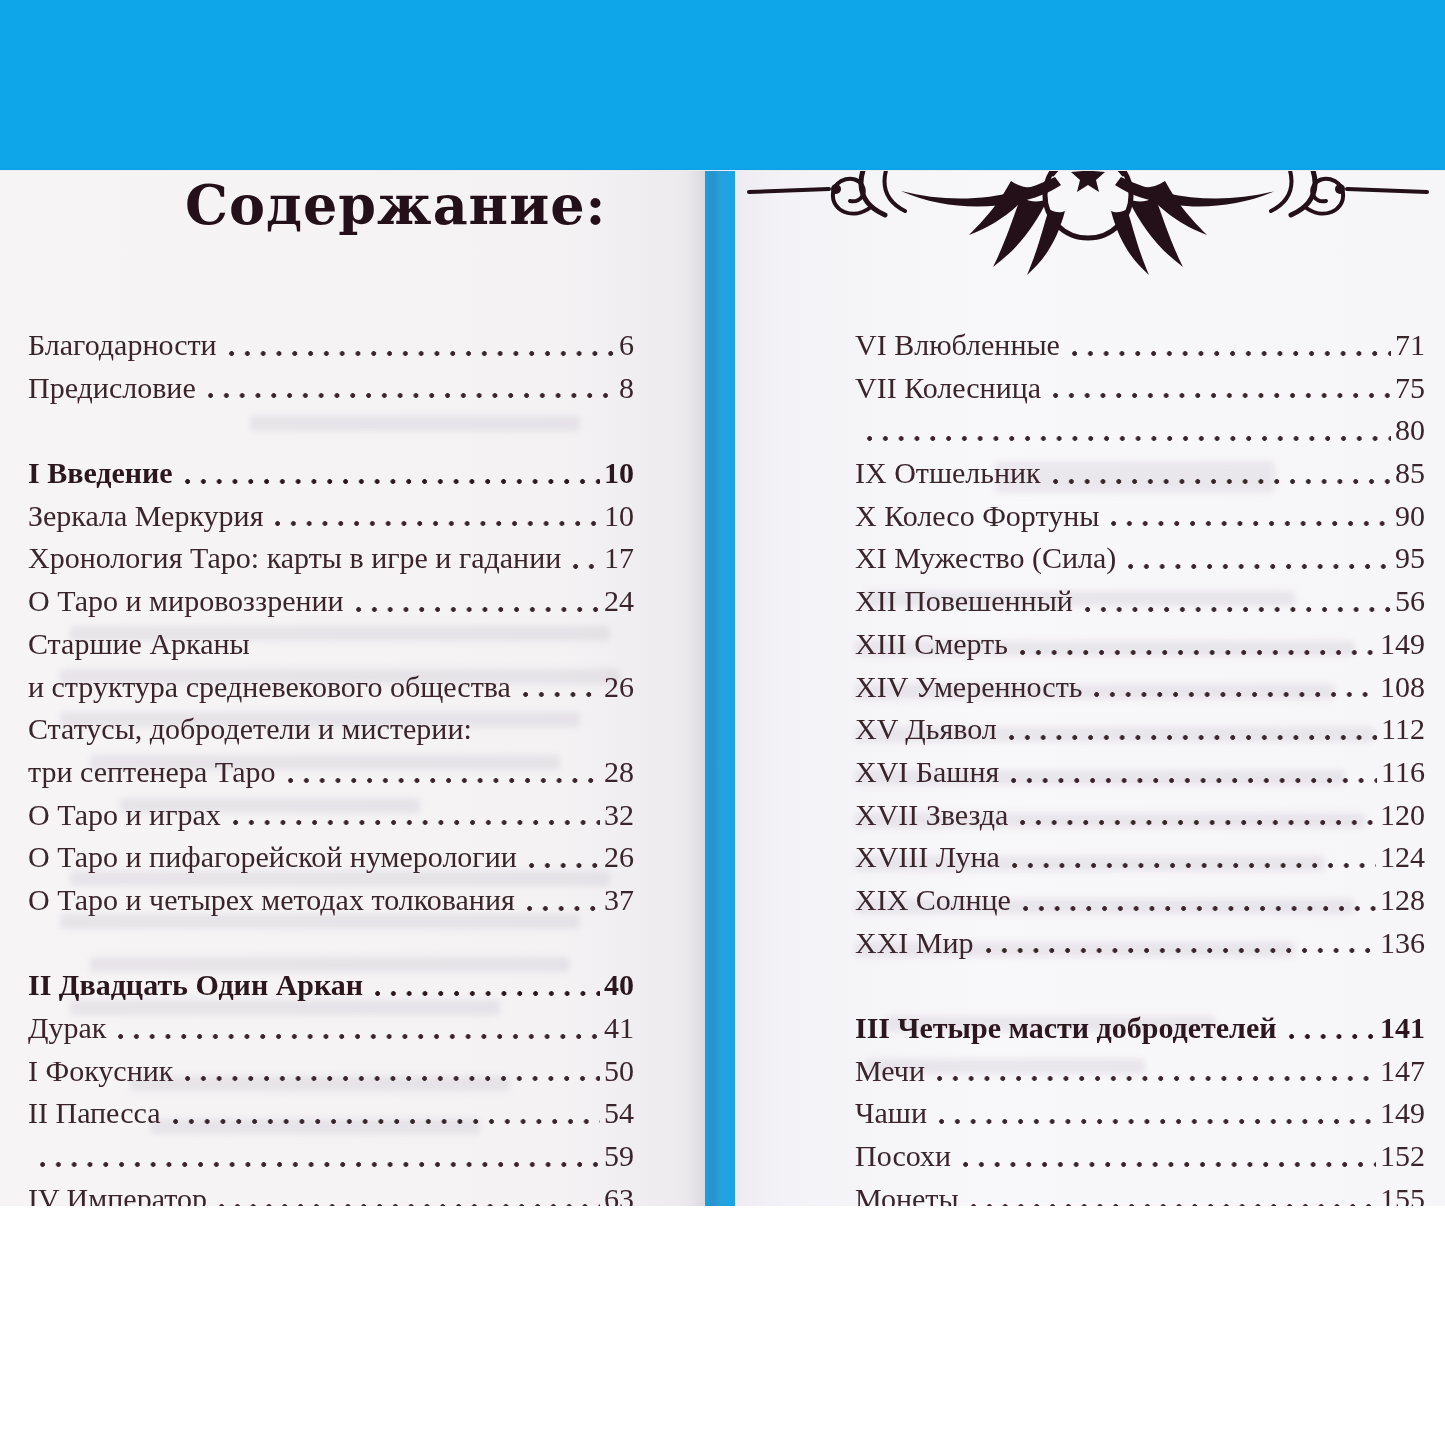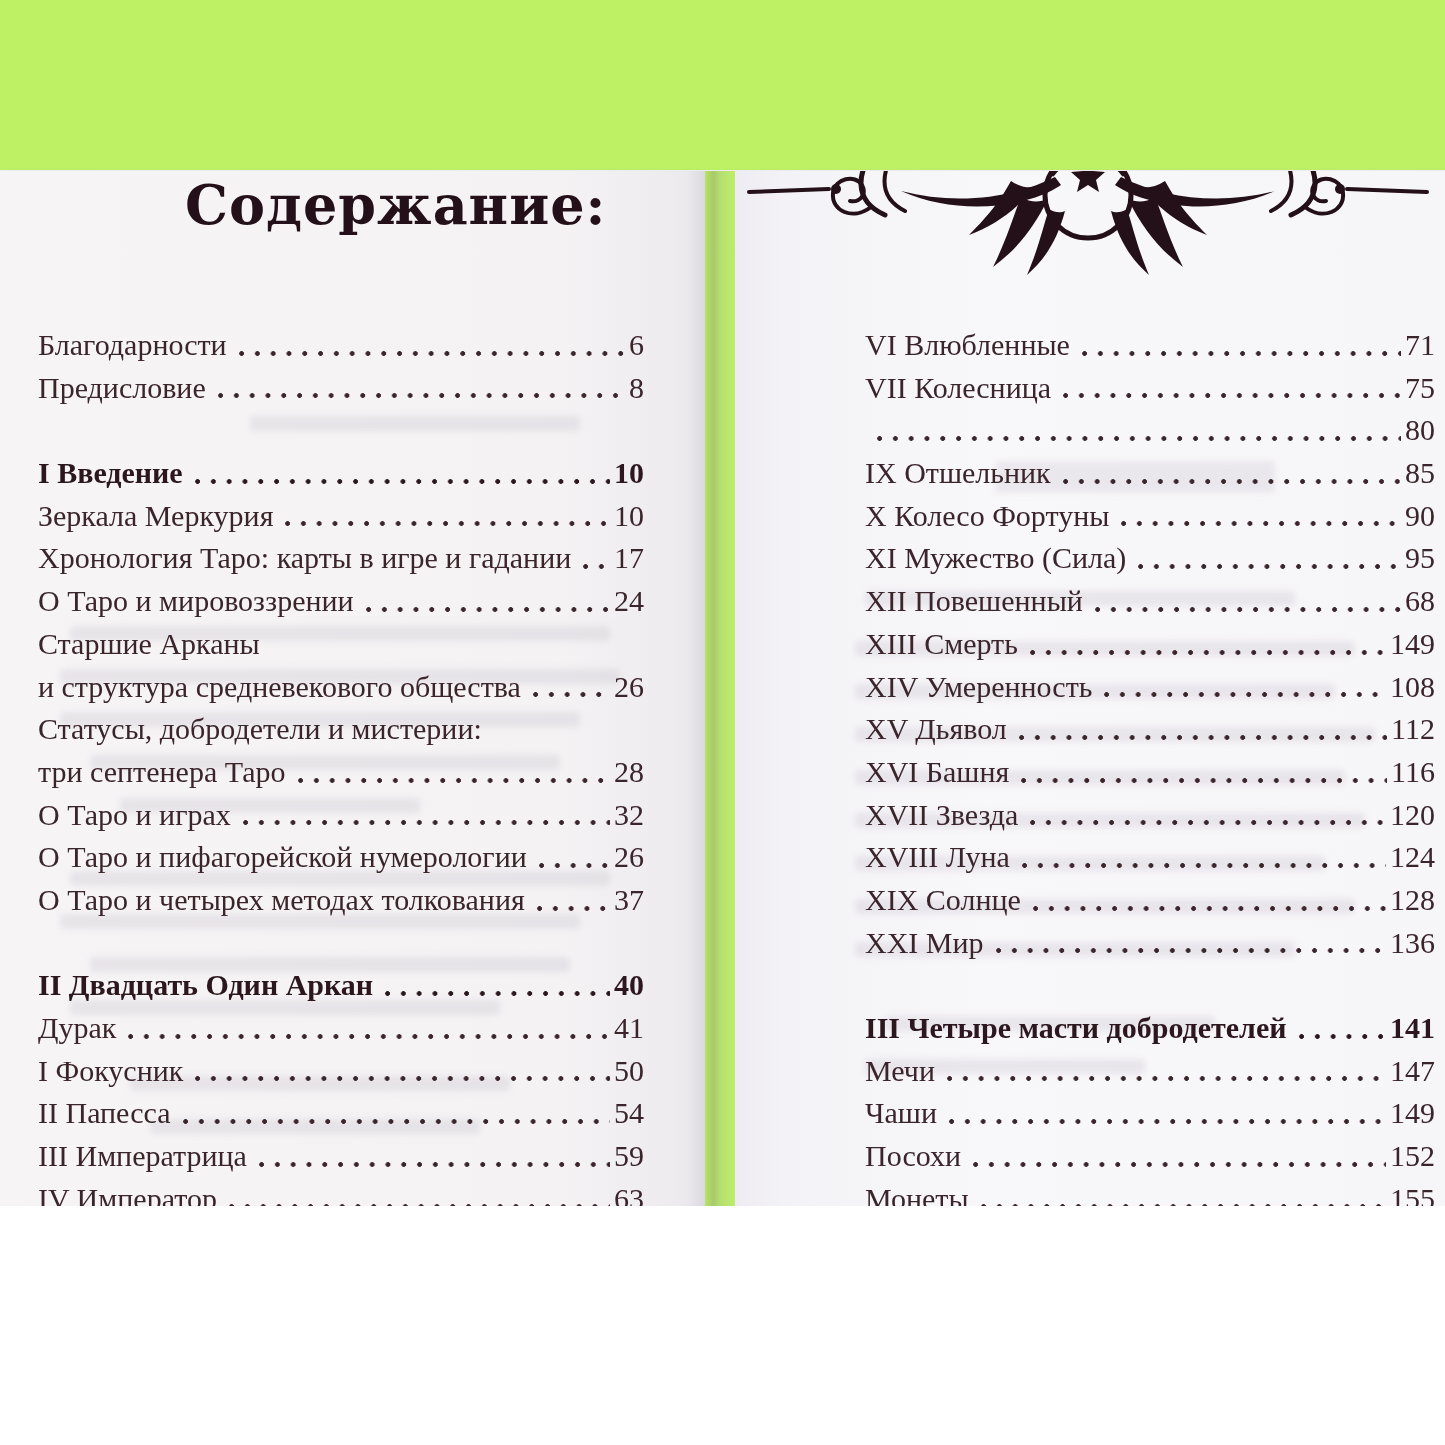--- a/index.html
+++ b/index.html
@@ -1,33 +1,33 @@
 <!DOCTYPE html>
 <html><head>
 <meta charset="utf-8">
 <style>
   html,body{margin:0;padding:0;background:#ffffff;}
-  .photo{position:relative;width:1445px;height:1206px;background:#bef264;overflow:hidden;
+  .photo{position:relative;width:1445px;height:1206px;background:#0ea5e9;overflow:hidden;
          font-family:"Liberation Serif", serif;}
   .spread{position:absolute;left:0;top:170px;width:1445px;height:1093px;overflow:hidden;
           border-top:1px solid #edeaf0;border-bottom:2px solid #d8d4da;
           box-shadow:0 3px 6px rgba(90,85,110,0.15);}
   .page{position:absolute;top:0;height:100%;}
   .page-left{left:0;width:705px;
     background:linear-gradient(to right,#f6f4f5 0%,#f4f2f3 80%,#edebee 96%,#e6e4e9 100%);}
   .gutter{position:absolute;top:0;left:688px;width:54px;height:100%;
     background:linear-gradient(to right,rgba(130,122,140,0) 0%,rgba(130,122,140,0.10) 30%,
       rgba(108,98,124,0.28) 47%,rgba(142,136,162,0.20) 58%,rgba(162,156,182,0.10) 78%,rgba(162,156,182,0) 100%);}
   .page-right{left:735px;width:710px;
     background:linear-gradient(to right,#eeecf2 0%,#f3f2f6 7%,#f8f7f9 35%,#f6f5f7 100%);text-align:center;}
 
   .title{position:absolute;left:185px;top:2px;margin:0;font-family:"DejaVu Serif",serif;
          font-size:54px;font-weight:600;letter-spacing:1px;color:#241019;}
 
-  .toc{position:absolute;top:153px;color:#3a252b;margin-left:10px;}
+  .toc{position:absolute;top:153px;color:#3a252b;}
   .toc-left{left:28px;width:606px;}
   .toc-right{left:120px;width:570px;}
   .toc-row{display:flex;align-items:baseline;height:42.7px;line-height:42.7px;
            font-size:30px;overflow:hidden;white-space:nowrap;}
   .toc-row.bold{font-weight:700;color:#2b171d;}
   .toc-spacer{height:42.7px;}
   .label{flex:0 0 auto;}
   .leader{flex:1 1 0;min-width:10px;height:7px;margin:0 4px 0 12px;align-self:flex-end;
           margin-bottom:10px;
           background-image:radial-gradient(circle at 2.6px 3.5px, currentColor 2.05px, transparent 2.7px);
@@ -145,21 +145,20 @@
           <span class="label">I Фокусник</span>
           <span class="leader"></span>
           <span class="pagenum">50</span>
         </div>
           <div class="toc-row">
           <span class="label">II Папесса</span>
           <span class="leader"></span>
           <span class="pagenum">54</span>
         </div>
           <div class="toc-row">
-          <span class="label">III Императрица</span>
           <span class="leader"></span>
           <span class="pagenum">59</span>
         </div>
           <div class="toc-row">
           <span class="label">IV Император</span>
           <span class="leader"></span>
           <span class="pagenum">63</span>
         </div>
           <div class="toc-row">
           <span class="label">V Папа</span>
@@ -242,21 +241,21 @@
           <span class="pagenum">90</span>
         </div>
           <div class="toc-row">
           <span class="label">XI Мужество (Сила)</span>
           <span class="leader"></span>
           <span class="pagenum">95</span>
         </div>
           <div class="toc-row">
           <span class="label">XII Повешенный</span>
           <span class="leader"></span>
-          <span class="pagenum">68</span>
+          <span class="pagenum">56</span>
         </div>
           <div class="toc-row">
           <span class="label">XIII Смерть</span>
           <span class="leader"></span>
           <span class="pagenum">149</span>
         </div>
           <div class="toc-row">
           <span class="label">XIV Умеренность</span>
           <span class="leader"></span>
           <span class="pagenum">108</span>

